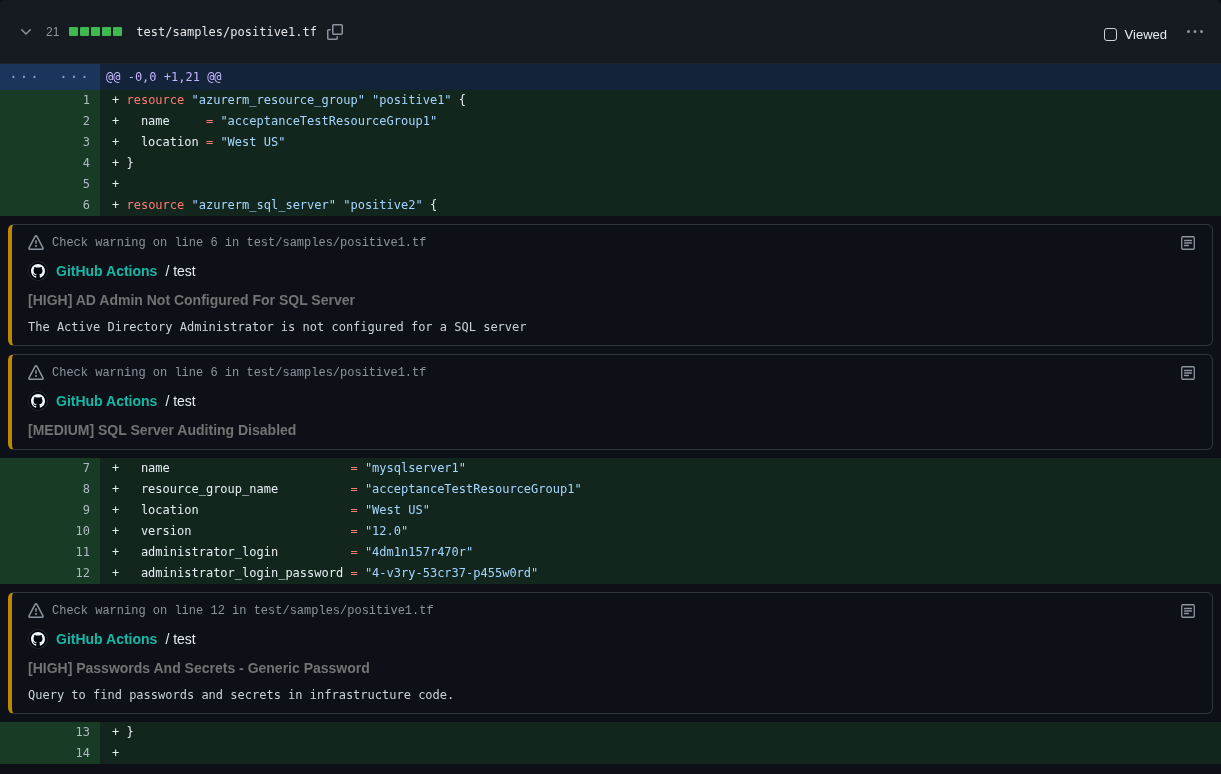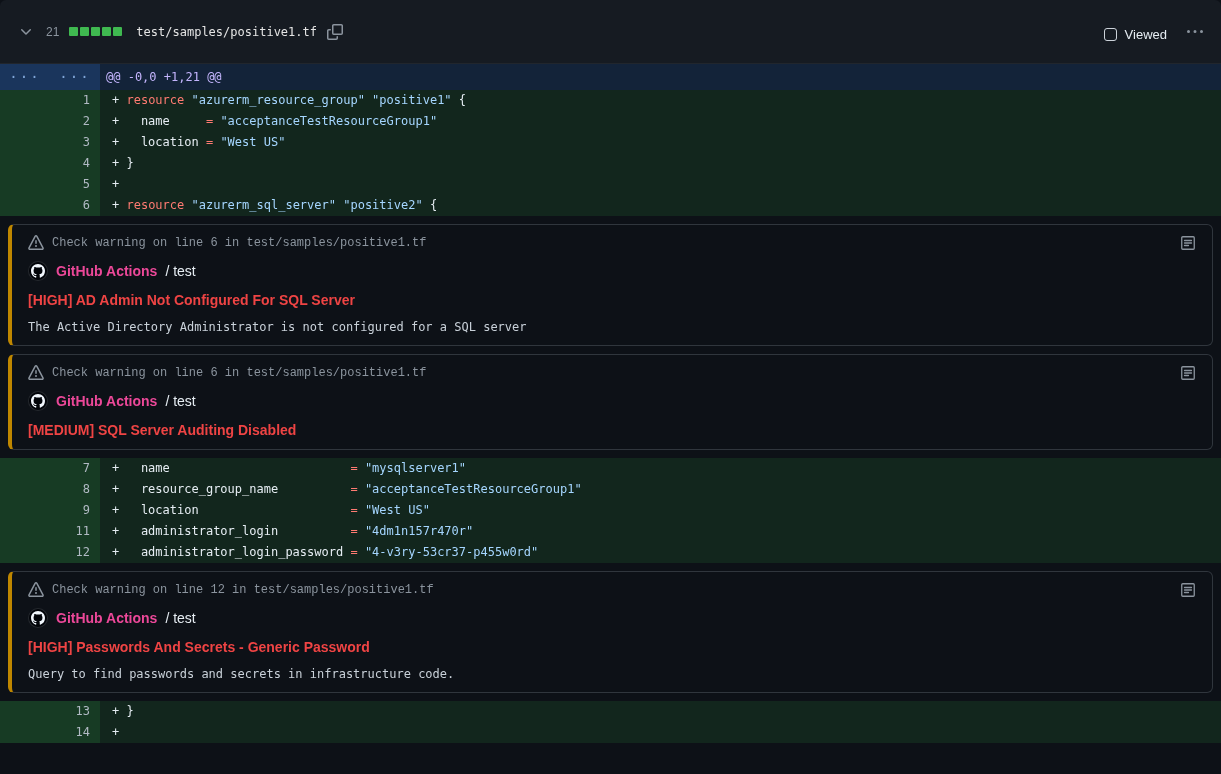--- a/index.html
+++ b/index.html
@@ -46,23 +46,23 @@
   .annotation {
     margin:8px; background:#0d1117;
     border:1px solid #30363d; border-left:4px solid #bf8700;
     border-radius:6px; padding:10px 16px;
   }
   .ann-header { display:flex; align-items:center; gap:8px; height:16px; }
   .ann-header-text { font-size:12px; color:#8b949e;font-family:Liberation Mono, monospace; }
   .ann-note-btn { margin-left:auto; background:none; border:none; padding:0; cursor:pointer; display:flex; }
   .ann-source { display:flex; align-items:center; gap:8px; margin-top:10px; height:20px; cursor:pointer; }
   .avatar { width:20px; height:20px; border-radius:50%; background:#010409; border:1px solid rgba(240,246,252,0.15); display:flex; align-items:center; justify-content:center; flex:none; }
-  .ann-source .name { font-size:14px; font-weight:700; color:#ec4899; }
+  .ann-source .name { font-size:14px; font-weight:700; color:#14b8a6; }
   .ann-source .rest { font-size:14px; color:#e6edf3; }
-  .ann-title { margin-top:10px; font-size:14px; font-weight:700; color:#ef4444; height:18px; line-height:18px; }
+  .ann-title { margin-top:10px; font-size:14px; font-weight:700; color:#737373; height:18px; line-height:18px; }
   .ann-desc { margin-top:10px; font-size:12px; color:#c9d1d9; height:16px; line-height:16px; }
 </style>
 </head>
 <body>
 
 <div class="file-header">
   <button class="icon-btn">
     <svg width="16" height="16" viewBox="0 0 16 16" fill="#8b949e">
         <path d="M12.78 5.22a.749.749 0 0 1 0 1.06l-4.25 4.25a.749.749 0 0 1-1.06 0L3.22 6.28a.749.749 0 1 1 1.06-1.06L8 8.939l3.72-3.719a.749.749 0 0 1 1.06 0Z"></path>
       </svg>
@@ -160,20 +160,21 @@
     <span class="name">GitHub Actions</span>
     <span class="rest">/ test</span>
   </div>
   <h4 class="ann-title">[MEDIUM] SQL Server Auditing Disabled</h4>
 </section>
 
 <div class="code-group mono">
   <div class="code-row"><span class="gnum"></span><span class="gnum">7</span><span class="code"><span class="tok-p">+   name                         </span><span class="tok-o">=</span><span class="tok-p"> </span><span class="tok-s">"mysqlserver1"</span></span></div>
   <div class="code-row"><span class="gnum"></span><span class="gnum">8</span><span class="code"><span class="tok-p">+   resource_group_name          </span><span class="tok-o">=</span><span class="tok-p"> </span><span class="tok-s">"acceptanceTestResourceGroup1"</span></span></div>
   <div class="code-row"><span class="gnum"></span><span class="gnum">9</span><span class="code"><span class="tok-p">+   location                     </span><span class="tok-o">=</span><span class="tok-p"> </span><span class="tok-s">"West US"</span></span></div>
+  <div class="code-row"><span class="gnum"></span><span class="gnum">10</span><span class="code"><span class="tok-p">+   version                      </span><span class="tok-o">=</span><span class="tok-p"> </span><span class="tok-s">"12.0"</span></span></div>
   <div class="code-row"><span class="gnum"></span><span class="gnum">11</span><span class="code"><span class="tok-p">+   administrator_login          </span><span class="tok-o">=</span><span class="tok-p"> </span><span class="tok-s">"4dm1n157r470r"</span></span></div>
   <div class="code-row"><span class="gnum"></span><span class="gnum">12</span><span class="code"><span class="tok-p">+   administrator_login_password </span><span class="tok-o">=</span><span class="tok-p"> </span><span class="tok-s">"4-v3ry-53cr37-p455w0rd"</span></span></div>
 </div>
 
 <section class="annotation">
   <div class="ann-header">
     <svg width="16" height="16" viewBox="0 0 16 16" fill="#8b949e">
         <path d="M6.457 1.047c.659-1.234 2.427-1.234 3.086 0l6.082 11.378A1.75 1.75 0 0 1 14.082 15H1.918a1.75 1.75 0 0 1-1.543-2.575Zm1.763.707a.25.25 0 0 0-.44 0L1.698 13.132a.25.25 0 0 0 .22.368h12.164a.25.25 0 0 0 .22-.368Zm.53 3.996v2.5a.75.75 0 0 1-1.5 0v-2.5a.75.75 0 0 1 1.5 0ZM9 11a1 1 0 1 1-2 0 1 1 0 0 1 2 0Z"></path>
       </svg>
     <span class="ann-header-text">Check warning on line 12 in test/samples/positive1.tf</span>

